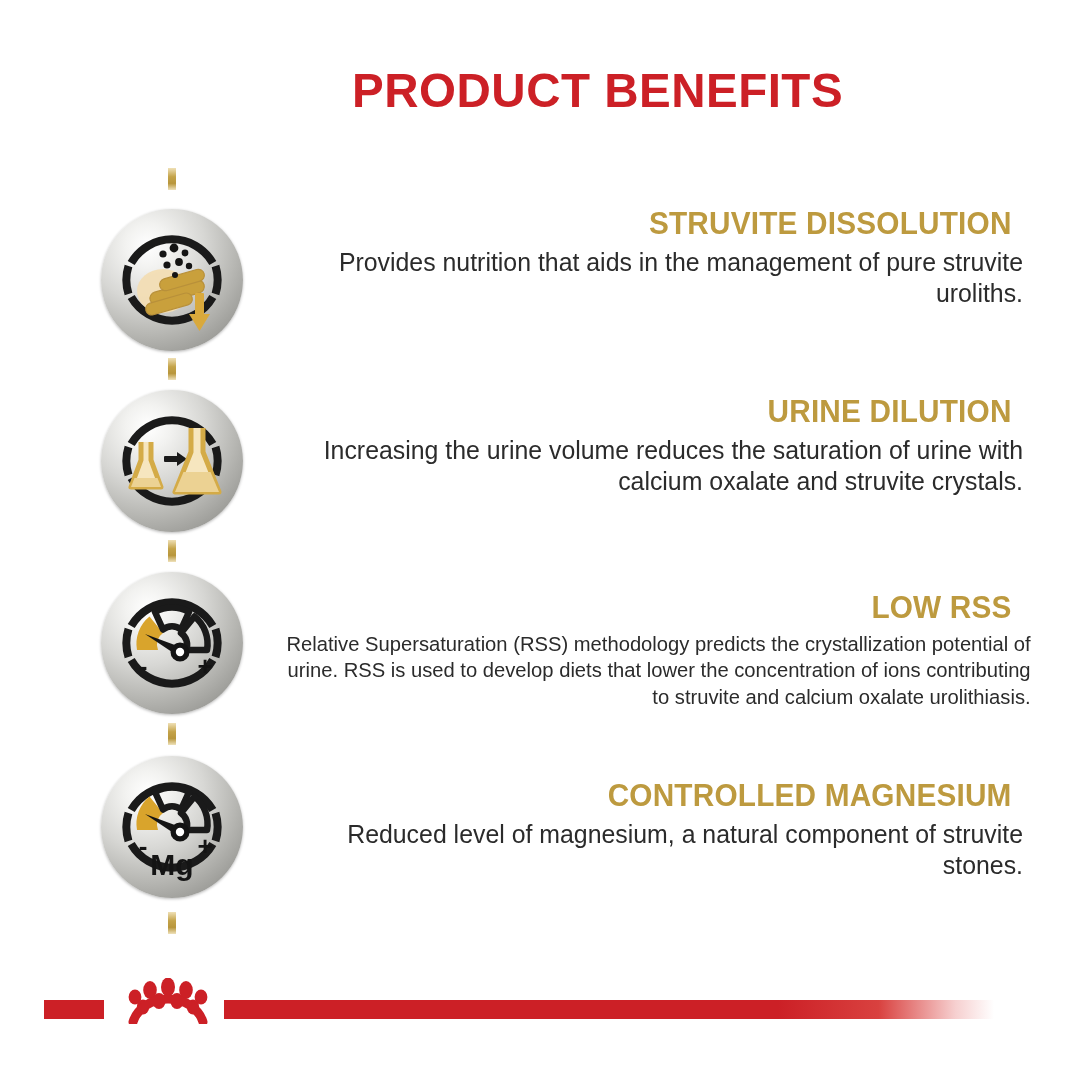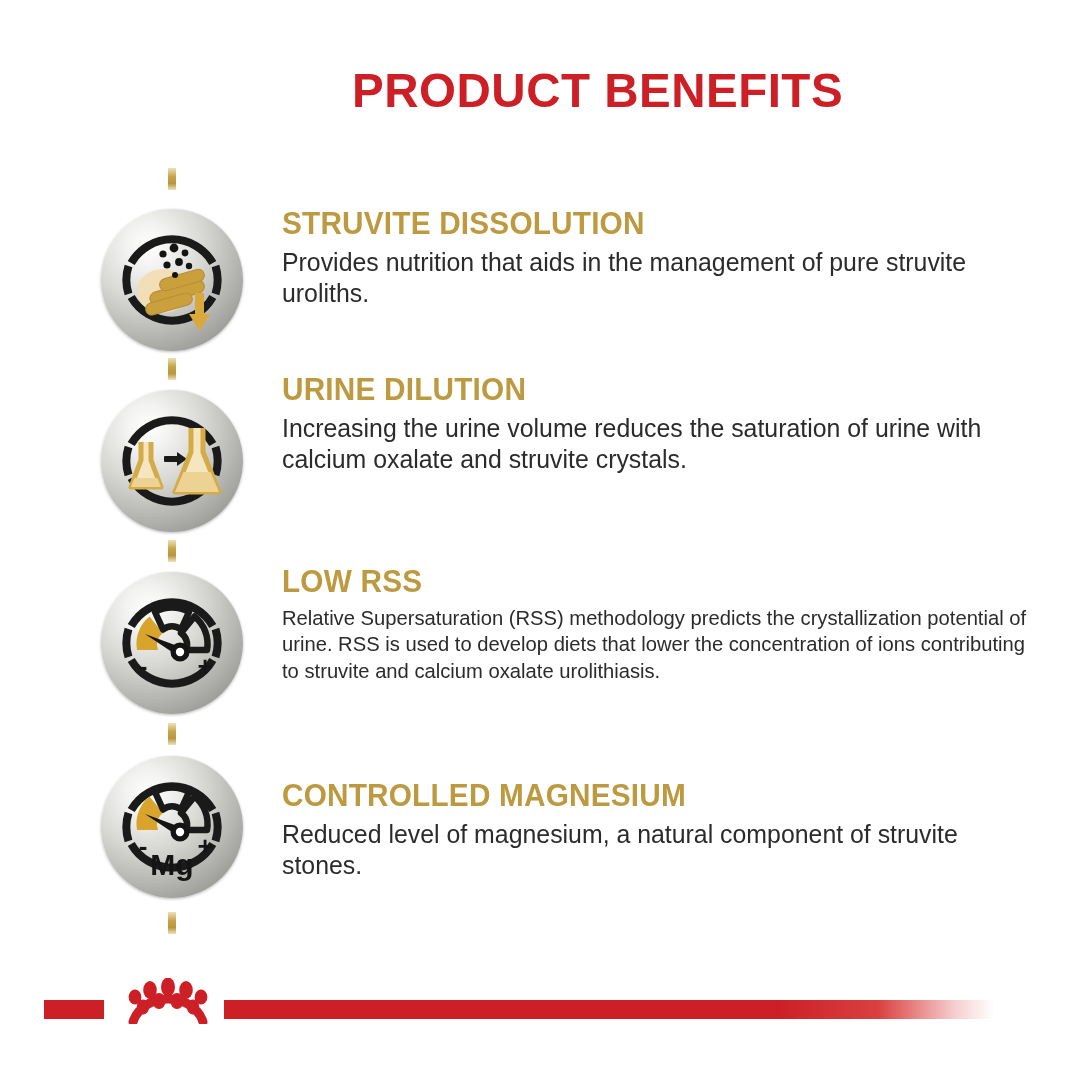--- a/index.html
+++ b/index.html
@@ -83,20 +83,21 @@
     box-shadow: 0 1px 3px rgba(0,0,0,0.28);
     overflow: hidden;
   }
   .icon-disc svg { display: block; }
 
   
   .txt {
     position: absolute;
     left: 238px;
     width: 760px;
+    text-align: right;
   }
   .b-head {
     font-family: "Liberation Sans", sans-serif;
     font-weight: bold;
     font-size: 31px;
     letter-spacing: 0.2px;
     color: #bd9a3f;
     line-height: 1.05;
     margin: 0 0 6px 0;
     transform: scaleX(0.96);
@@ -229,21 +230,21 @@
           <g fill="#1a1a1a">
             <rect x="63" y="66" width="14" height="6" rx="1"></rect>
             <polygon points="76,62 76,76 86,69"></polygon>
           </g>
 
           <path d="M 90 38 L 90 62 L 74 102 L 118 102 L 102 62 L 102 38" fill="#f6e6bf" stroke="#d4ab47" stroke-width="5" stroke-linejoin="round"></path>
           <path d="M 82.5 82 L 109.5 82 L 118 102 L 74 102 Z" fill="#ecd293"></path>
         </svg>
       </div>
 
-      <div class="txt" style="top:374px">
+      <div class="txt" style="top:396px">
         <div class="b-head">URINE DILUTION</div>
         <div class="b-body">Increasing the urine volume reduces the saturation of urine with calcium oxalate and struvite crystals.</div>
       </div>
     </div>
 
     <div class="row" style="top:0">
 
       <div class="icon-disc" style="top:572px">
         <svg width="142" height="142" viewBox="0 0 142 142">
           <g fill="none" stroke="#1a1a1a" stroke-width="8" stroke-linecap="butt">
@@ -261,21 +262,21 @@
 
           <polygon points="44,62 82,76 80,86" fill="#141414"></polygon>
           <circle cx="79" cy="80" r="9.5" fill="#141414"></circle>
           <circle cx="79" cy="80" r="4.2" fill="#ffffff"></circle>
 
           <text x="42" y="103" font-family="Liberation Sans, sans-serif" font-size="26" font-weight="bold" fill="#141414" text-anchor="middle">-</text>
           <text x="104" y="103" font-family="Liberation Sans, sans-serif" font-size="26" font-weight="bold" fill="#141414" text-anchor="middle">+</text>
         </svg>
       </div>
 
-      <div class="txt" style="top:566px">
+      <div class="txt" style="top:592px">
         <div class="b-head">LOW RSS</div>
         <div class="b-body small">Relative Supersaturation (RSS) methodology predicts the crystallization potential of urine. RSS is used to develop diets that lower the concentration of ions contributing to struvite and calcium oxalate urolithiasis.</div>
       </div>
     </div>
 
     <div class="row" style="top:0">
 
       <div class="icon-disc" style="top:756px">
         <svg width="142" height="142" viewBox="0 0 142 142">
           <g fill="none" stroke="#1a1a1a" stroke-width="8" stroke-linecap="butt">

